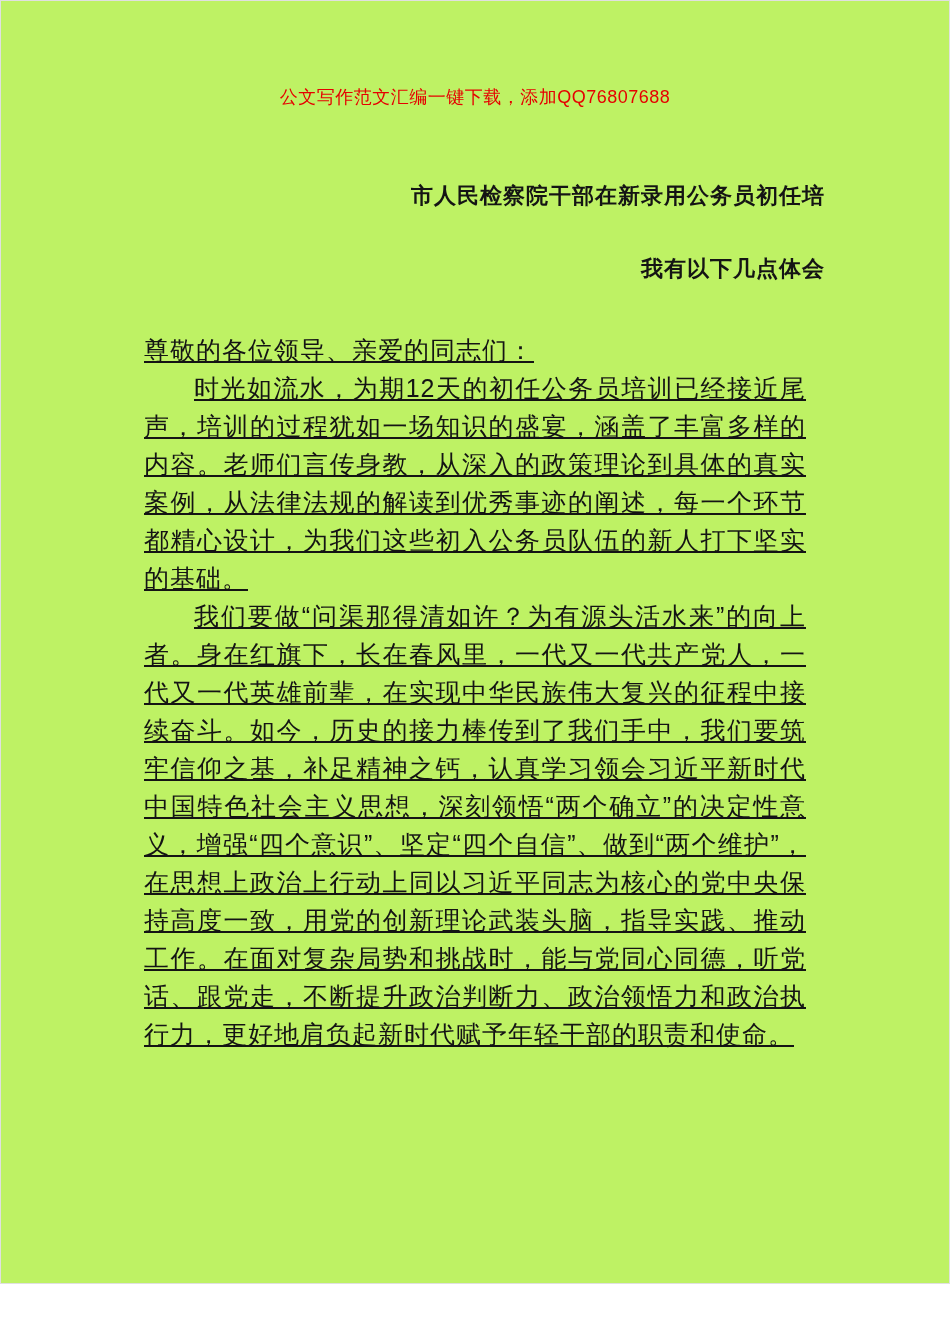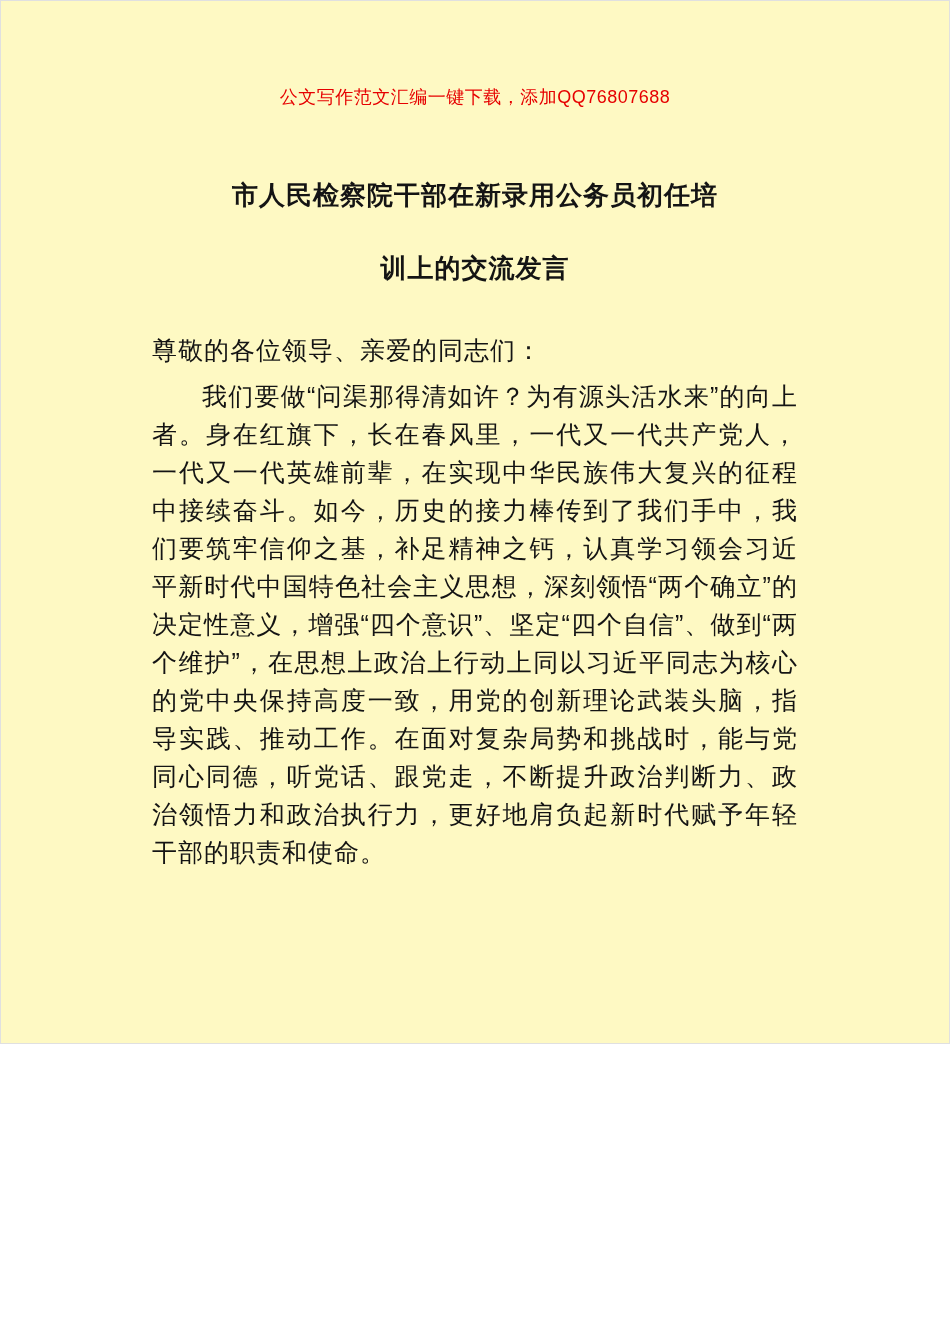--- a/index.html
+++ b/index.html
@@ -4,74 +4,76 @@
 <style>
   html, body {
     margin: 0;
     padding: 0;
     background: #ffffff;
     font-family: "Liberation Sans", sans-serif;
   }
   .page {
     position: relative;
     width: 950px;
-    height: 1044px;
+    height: 1284px;
     box-sizing: border-box;
-    background: #fef9c3;
+    background: #bef264;
     border: 1px solid #e0e0e0;
     overflow: hidden;
   }
   .notice {
     padding-top: 84px;
     text-align: center;
     font-size: 18px;
     letter-spacing: 0.5px;
     font-weight: 400;
   }
   .doc-title {
     margin: 50px auto 0;
     width: 700px;
-    text-align: center;
+    text-align: right;
     font-weight: 700;
-    font-size: 26px;
+    font-size: 22px;
     letter-spacing: 1px;
     line-height: 73px;
     color: #141414;
   }
   .doc-title .title-line {
     display: block;
   }
   .doc-body {
     margin: 26px auto 0;
     width: 662px;
     font-size: 25px;
     letter-spacing: 1px;
     line-height: 38px;
     color: #141414;
     text-align: justify;
   }
   .doc-body p {
-    margin: 8px;
+    margin: 0;
     padding: 0;
+    text-decoration: underline;
   }
   .doc-body p.indent {
     text-indent: 2em;
   }
 </style>
 </head>
 <body>
 
 <div class="page">
 
   <div class="notice" style="color: rgb(230, 0, 0);">公文写作范文汇编一键下载，添加QQ76807688</div>
 
   <h1 class="doc-title">
     <span class="title-line">市人民检察院干部在新录用公务员初任培</span>
-    <span class="title-line">训上的交流发言</span>
+    <span class="title-line">我有以下几点体会</span>
   </h1>
 
   <div class="doc-body">
 
   <p class="">尊敬的各位领导、亲爱的同志们：</p>
+      <p class="indent">时光如流水，为期12天的初任公务员培训已经接近尾声，培训的过程犹如一场知识的盛宴，涵盖了丰富多样的内容。老师们言传身教，从深入的政策理论到具体的真实案例，从法律法规的解读到优秀事迹的阐述，每一个环节都精心设计，为我们这些初入公务员队伍的新人打下坚实的基础。</p>
       <p class="indent">我们要做“问渠那得清如许？为有源头活水来”的向上者。身在红旗下，长在春风里，一代又一代共产党人，一代又一代英雄前辈，在实现中华民族伟大复兴的征程中接续奋斗。如今，历史的接力棒传到了我们手中，我们要筑牢信仰之基，补足精神之钙，认真学习领会习近平新时代中国特色社会主义思想，深刻领悟“两个确立”的决定性意义，增强“四个意识”、坚定“四个自信”、做到“两个维护”，在思想上政治上行动上同以习近平同志为核心的党中央保持高度一致，用党的创新理论武装头脑，指导实践、推动工作。在面对复杂局势和挑战时，能与党同心同德，听党话、跟党走，不断提升政治判断力、政治领悟力和政治执行力，更好地肩负起新时代赋予年轻干部的职责和使命。</p>
     </div>
 
 </div>
 
 </body></html>

